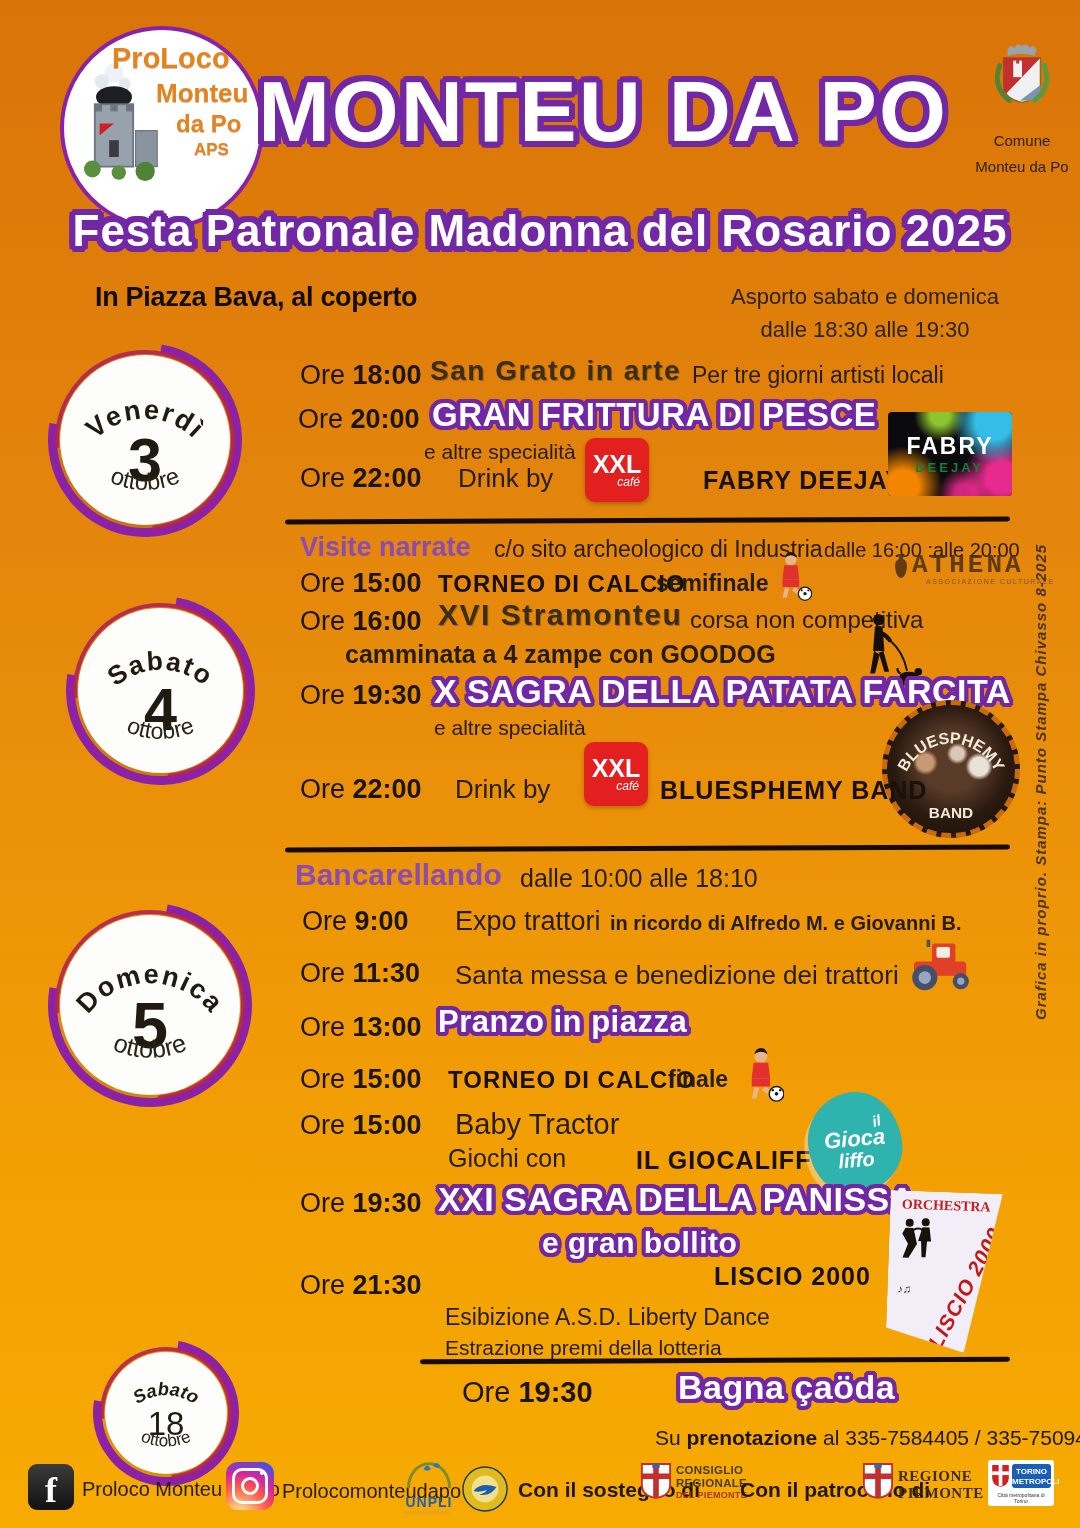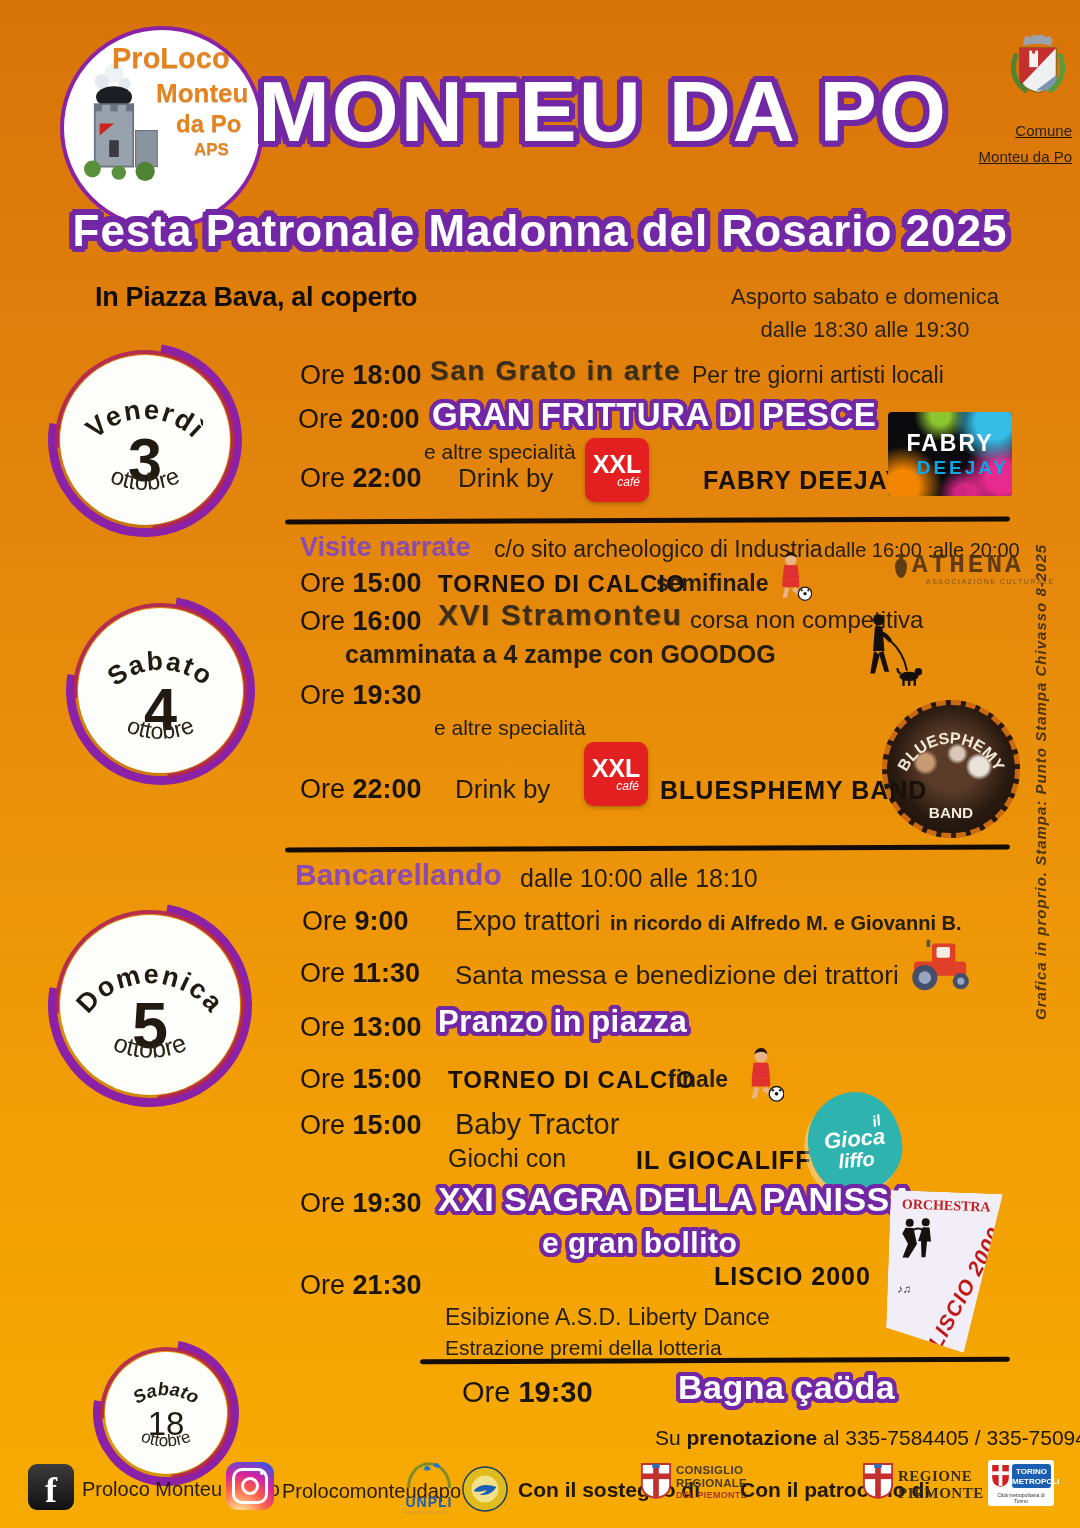--- a/index.html
+++ b/index.html
@@ -53,21 +53,21 @@
   .b-day-sm{font-size:15px;font-weight:700;fill:#211a10;font-style:italic;}
   .b-num{font-size:36px;font-weight:700;fill:#211a10;}
   .b-num-sm{font-size:27px;font-weight:500;fill:#211a10;}
   .b-mon{font-size:14px;font-weight:500;fill:#2a2318;}
 
   
   .proloco{left:60px;top:26px;width:196px;height:196px;background:#fff;border-radius:50%;
     border:4px solid #8b21a6;overflow:hidden;}
   .pl-t{position:absolute;color:#e5831c;font-weight:700;white-space:nowrap;text-shadow:0 1px 0 rgba(120,40,0,.3);}
   .title{left:238px;top:62px;width:730px;text-align:center;font-size:86px;letter-spacing:2px;}
-  .comune-box{left:972px;top:30px;width:100px;text-align:right;text-decoration:underline;}
+  .comune-box{left:972px;top:40px;width:100px;text-align:center;}
   .comune-txt{font-size:15px;color:#2a2218;line-height:1.7;}
 
   .subtitle{left:0;top:206px;width:1080px;text-align:center;font-size:44px;letter-spacing:1px;}
   .location{left:95px;top:282px;font-size:27px;font-weight:700;color:#120d05;letter-spacing:-.3px;}
   .asporto{left:700px;top:280px;width:330px;text-align:center;font-size:22px;color:#2a2416;line-height:1.5;}
 
   
   .xxl{width:64px;height:64px;background:var(--red);border-radius:10px;display:flex;flex-direction:column;
     align-items:center;justify-content:center;color:#fff;box-shadow:0 2px 4px rgba(0,0,0,.25);}
   .xxl-main{font-weight:700;font-size:25px;line-height:1;letter-spacing:0;}
@@ -75,21 +75,21 @@
 
   .fabry{width:124px;height:84px;background:#0b0b0d;border-radius:4px;overflow:hidden;
     display:flex;flex-direction:column;align-items:center;justify-content:center;}
   .fabry::before{content:"";position:absolute;inset:0;background:
     radial-gradient(circle at 12% 88%, rgba(255,140,0,.95) 0 12%, transparent 30%),
     radial-gradient(circle at 85% 12%, rgba(57,208,255,.9) 0 14%, transparent 32%),
     radial-gradient(circle at 92% 78%, rgba(255,45,155,.9) 0 12%, transparent 30%),
     radial-gradient(circle at 42% 4%, rgba(163,230,53,.85) 0 9%, transparent 24%),
     radial-gradient(circle at 62% 98%, rgba(255,45,155,.8) 0 9%, transparent 24%);}
   .fabry-l1{position:relative;font-weight:700;font-size:23px;color:#fff;letter-spacing:2px;}
-  .fabry-l2{position:relative;font-weight:700;font-size:19px;color:#0ea5e9;letter-spacing:3px;align-self:flex-end;margin-right:3px;}
+  .fabry-l2{position:relative;font-weight:700;font-size:13px;color:#15803d;letter-spacing:3px;align-self:flex-end;margin-right:28px;}
 
   .blues{width:128px;height:128px;border-radius:50%;border:5px dashed #c96a10;
     background:
      radial-gradient(circle at 30% 45%, #c79a74 0 7%, transparent 11%),
      radial-gradient(circle at 55% 38%, #d9c8b8 0 6%, transparent 10%),
      radial-gradient(circle at 72% 48%, #e8e2d8 0 8%, transparent 12%),
      radial-gradient(circle at 50% 45%, #5a3b28 0 30%, #2a1a10 60%, #140d08 100%);}
 
   .athena{display:flex;align-items:flex-start;opacity:.85;}
   .athena-name{font-family:Liberation Mono, monospace;font-size:26px;color:#4a2e12;letter-spacing:3px;font-weight:600;line-height:1;}
@@ -286,20 +286,21 @@
         </defs>
       <text class="b-day"><textPath href="#arcTs" startOffset="50%" text-anchor="middle">Sabato</textPath></text>
       <text class="b-num" x="50" y="74" text-anchor="middle">4</text>
       <text class="b-mon"><textPath href="#arcBs" startOffset="50%" text-anchor="middle">ottobre</textPath></text>
     </svg>
   </div>
 
   <div class="abs ore-line" style="left:300px;top:680px;font-size:27px">
     <span class="ore">Ore</span> <span class="time">19:30</span>
   </div>
+  <div class="abs ow" style="left:434px;top:672px;font-size:34px">X SAGRA DELLA PATATA FARCITA</div>
   <div class="abs note" style="left:434px;top:716px;font-size:21px">e altre specialità</div>
 
   <div class="abs blues" style="left:882px;top:700px">
     <svg viewBox="0 0 100 100" style="position:absolute;inset:0;width:100%;height:100%">
       <defs>
           <path id="bluesArc" d="M14,56 A38,38 0 0 1 86,56"></path>
         </defs>
       <text fill="#f3ead8" font-size="12.5" font-weight="700"><textPath href="#bluesArc" startOffset="50%" text-anchor="middle">BLUESPHEMY</textPath></text>
       <text x="50" y="88" text-anchor="middle" fill="#f3ead8" font-size="12" font-weight="700">BAND</text>
     </svg>

